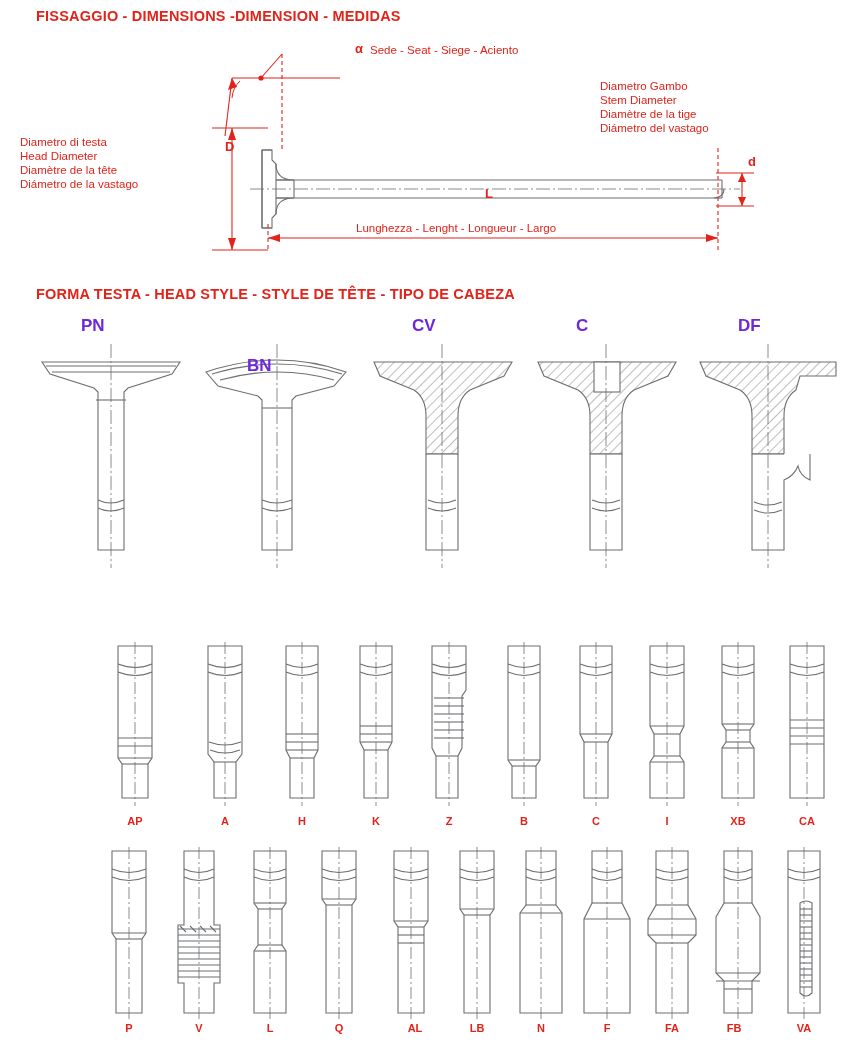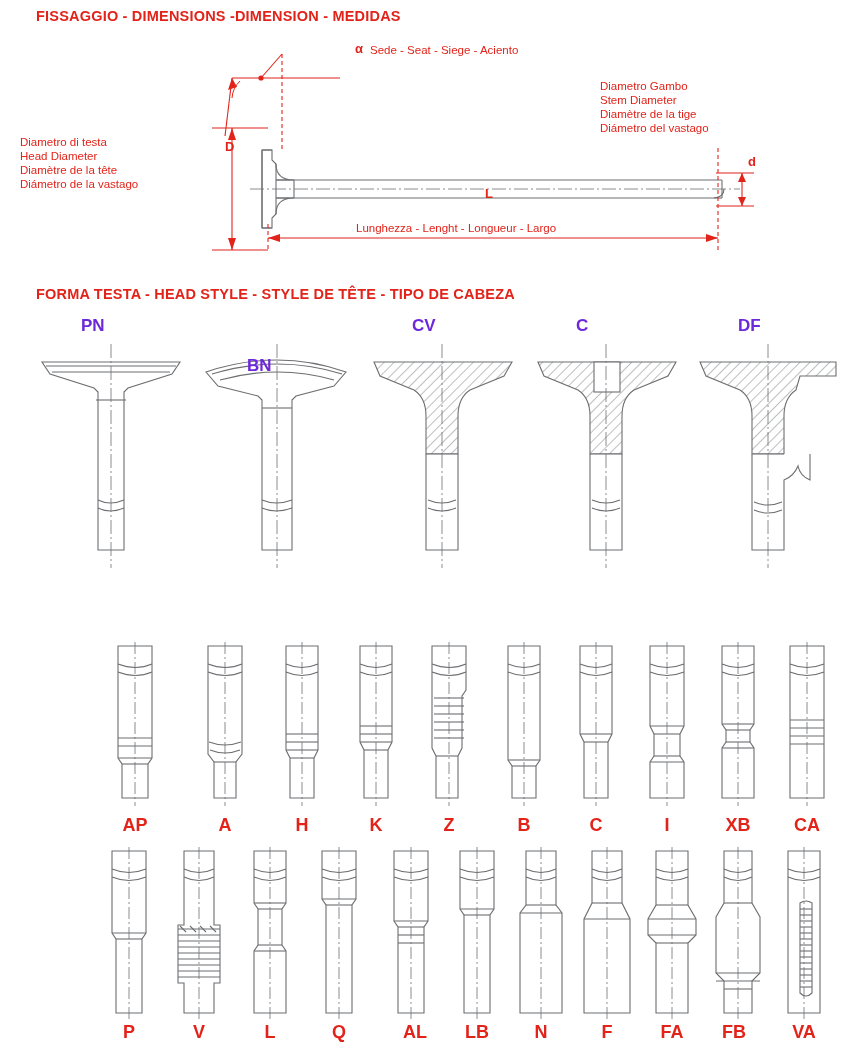--- a/index.html
+++ b/index.html
@@ -51,21 +51,21 @@
     color: #6d28d9;
     font-weight: bold;
     font-size: 17px;
     text-align: left;
     width: 60px;
   }
   .groove-label {
     position: absolute;
     color: #e2231a;
     font-weight: bold;
-    font-size: 18px;
+    font-size: 11px;
     text-align: center;
     width: 50px;
   }
   svg { display: block; }
   .dimsvg, .headsvg, .groovesvg {
     position: absolute;
   }
 </style>
 </head>
 <body>

